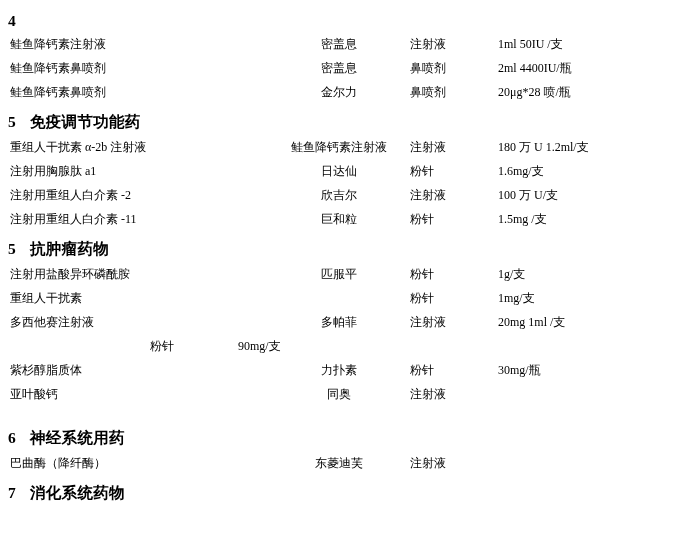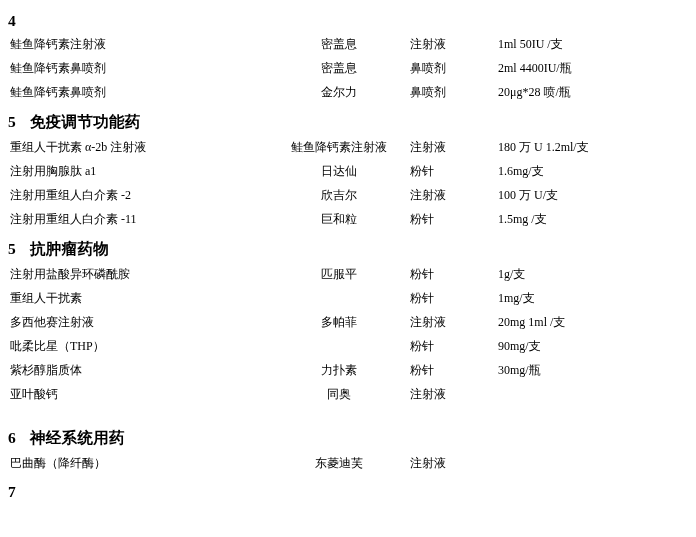--- a/index.html
+++ b/index.html
@@ -143,21 +143,20 @@
       <span class="c-form">粉针</span>
       <span class="c-spec">1mg/支</span>
     </div>
     <div class="row">
       <span class="c-name">多西他赛注射液</span>
       <span class="c-brand">多帕菲</span>
       <span class="c-form">注射液</span>
       <span class="c-spec">20mg 1ml /支</span>
     </div>
     <div class="row">
-      <span class="c-name">吡柔比星（THP）</span>
       <span class="c-brand"></span>
       <span class="c-form">粉针</span>
       <span class="c-spec">90mg/支</span>
     </div>
     <div class="row">
       <span class="c-name">紫杉醇脂质体</span>
       <span class="c-brand">力扑素</span>
       <span class="c-form">粉针</span>
       <span class="c-spec">30mg/瓶</span>
     </div>
@@ -174,16 +173,17 @@
       <span class="title">神经系统用药</span>
     </div>
     <div class="row">
       <span class="c-name">巴曲酶（降纤酶）</span>
       <span class="c-brand">东菱迪芙</span>
       <span class="c-form">注射液</span>
     </div>
 
     <div class="section-heading">
       <span class="num">7</span>
+      <span class="title">消化系统药物</span>
     </div>
 
   </div>
 </div>
 
 </body></html>

